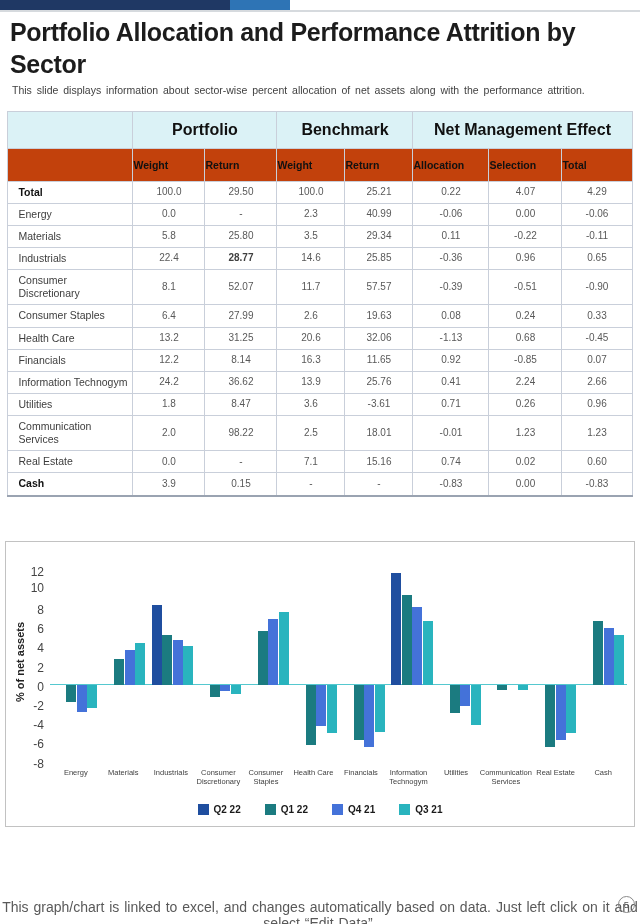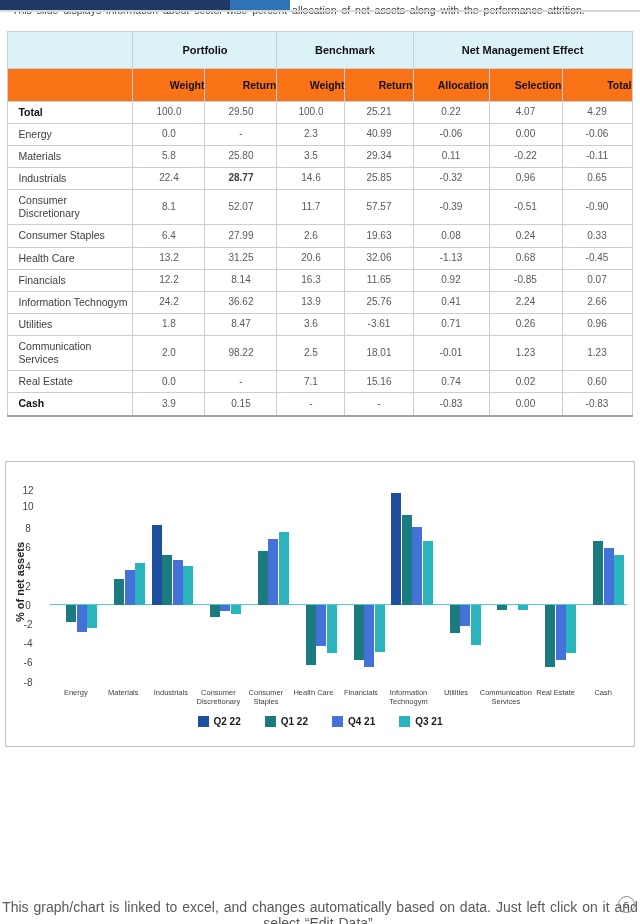--- a/index.html
+++ b/index.html
@@ -13,61 +13,62 @@
 
   
   .title { margin:16px 10px 0; font-size:25px; line-height:1.28; font-weight:bold; color:#1c1c1c; letter-spacing:-0.3px; max-width:580px; }
   .subtitle { margin:3px 12px 0; font-size:10.5px; line-height:1.4; color:#3f3f3f; word-spacing:2px; max-width:590px; }
   .section-title { margin-top:16px; text-align:center; font-size:15px; font-weight:bold; color:#29AEBB; word-spacing:2px; }
 
   
   table.sector { border-collapse:collapse; margin:13px auto 0; width:624px; table-layout:fixed; }
   table.sector td { border:1px solid #c9cfda; }
   table.sector { border:1px solid #a9b1be; }
-  tr.gh td { background:#DBF2F6; font-weight:bold; font-size:11px; color:#111; text-align:center; height:37px; }
-  tr.sh td { background:#f97316; font-weight:bold; font-size:10.5px; color:#111; text-align:right; height:33px; }
+  tr.gh td { background:#DBF2F6; font-weight:bold; font-size:16px; color:#111; text-align:center; height:37px; }
+  tr.sh td { background:#c2410c; font-weight:bold; font-size:10.5px; color:#111; text-align:left; height:33px; }
   tbody.tb td { font-size:10px; color:#595959; text-align:center; padding:4px 3px; line-height:1.25; }
   tbody.tb td.row-label { text-align:left; padding-left:10px; font-size:10.5px; color:#3d3d3d; }
   tbody.tb td.row-label.bold { font-weight:bold; color:#111; }
   tbody.tb td.bold-val { font-weight:bold; color:#404040; }
   tbody.tb tr:last-child td { border-bottom:2px solid #9aa3b1; }
 
   
   .chart-section { position:relative; margin:44px 5px 0; border:1px solid #c2c2c2; height:286px; background:#fff; }
   .chart-title-box { position:absolute; top:-23px; left:50%; transform:translateX(-50%); width:288px; height:38px;
     background:#CBD8F1; display:flex; align-items:center; justify-content:center;
     font-size:15px; font-weight:bold; color:#2B5598; word-spacing:3px; }
   .chart-area { position:absolute; top:28px; left:0; right:0; }
   .ylabel { position:absolute; left:-46px; top:86px; width:120px; text-align:center; transform:rotate(-90deg);
     font-size:11px; font-weight:600; color:#222; }
   .plot { position:relative; margin-left:46px; margin-right:7px; height:193px; }
   .zero-line { position:absolute; left:-2px; right:0; border-top:1.5px solid #55C8CF; }
-  .ytick { position:absolute; left:-40px; width:32px; text-align:center; font-size:10px; color:#444; }
+  .ytick { position:absolute; left:-40px; width:32px; text-align:right; font-size:12px; color:#444; }
   .cat-group { position:absolute; top:0; bottom:0; }
   .bar { position:absolute; width:10px; }
   .xlabels { display:flex; margin:5px 7px 0 46px; }
   .xlabel { flex:1; text-align:center; font-size:7.5px; color:#3f3f3f; line-height:1.3; }
-  .legend { display:flex; justify-content:center; align-items:center; gap:24px; margin-top:9px; }
+  .legend { display:flex; justify-content:center; align-items:center; gap:24px; margin-top:17px; }
   .legend-item { display:flex; align-items:center; gap:5px; font-size:10px; font-weight:600; color:#1a1a1a; }
   .swatch { width:11px; height:11px; display:inline-block; }
 
   
   .footer-note { position:absolute; top:899px; left:0; right:0; text-align:center; font-size:14px; color:#595959; word-spacing:1px; }
   .page-circle { position:absolute; top:896px; right:5px; width:17px; height:17px; border:1px solid #8a8a8a; border-radius:50%;
     display:flex; align-items:center; justify-content:center; font-size:9.5px; color:#555; }
 </style>
 </head>
 <body>
 
 <div class="slide">
 
   <div class="topbar"></div>
   <div class="topbar-accent"></div>
   <div class="top-rule"></div>
 
+  <h1 class="title">Portfolio Allocation and Performance Attrition by Sector</h1>
   <p class="subtitle">This slide displays information about sector-wise percent allocation of net assets along with the performance attrition.</p>
 
 
   <table class="sector">
     <colgroup>
       <col style="width:125px">
         <col style="width:72px">
         <col style="width:72px">
         <col style="width:68px">
       <col style="width:68px">
@@ -123,21 +124,21 @@
           <td>0.11</td>
           <td>-0.22</td>
           <td>-0.11</td>
         </tr>
         <tr>
           <td class="row-label">Industrials</td>
           <td>22.4</td>
           <td class="bold-val">28.77</td>
           <td>14.6</td>
           <td>25.85</td>
-          <td>-0.32</td>
+          <td>-0.36</td>
           <td>0.96</td>
           <td>0.65</td>
         </tr>
         <tr>
           <td class="row-label">Consumer Discretionary</td>
           <td>8.1</td>
           <td>52.07</td>
           <td>11.7</td>
           <td>57.57</td>
           <td>-0.39</td>

